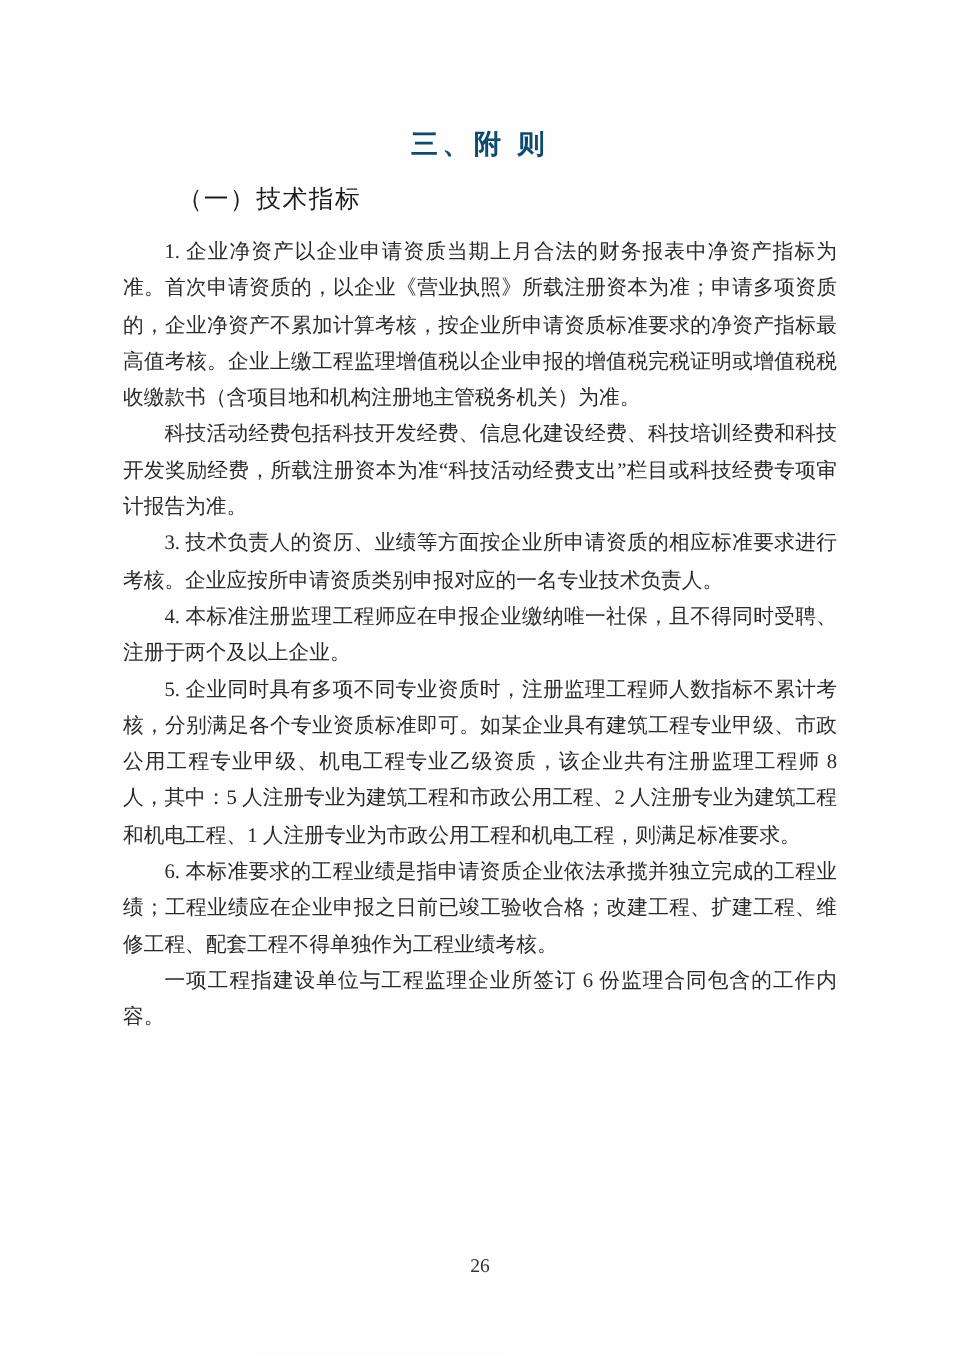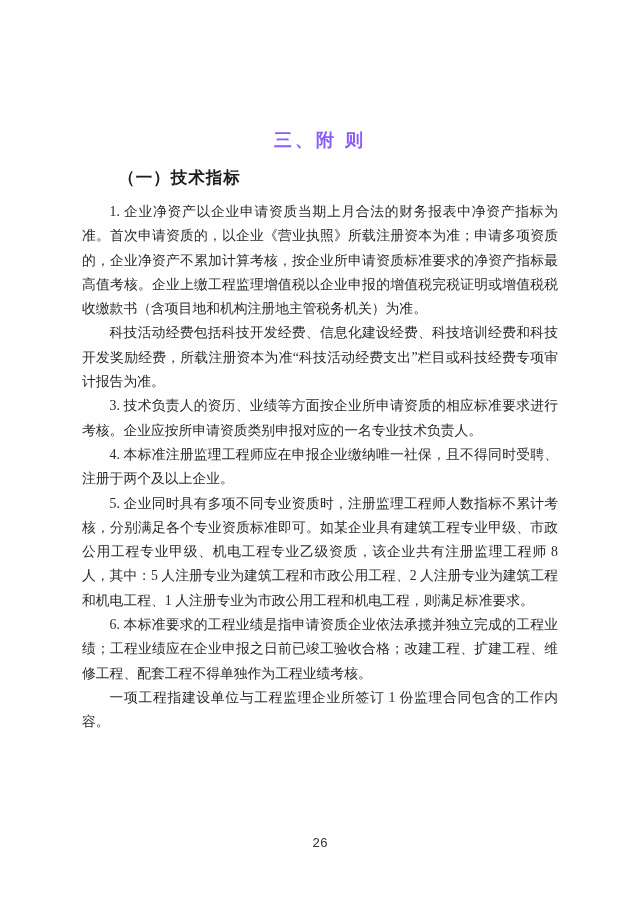--- a/index.html
+++ b/index.html
@@ -17,29 +17,28 @@
   }
 
   .doc-title {
     padding-top: 84px;
     text-align: center;
     font-family: "Liberation Sans", "DejaVu Sans", sans-serif;
     font-weight: 700;
     font-size: 18px;
     line-height: 24px;
     letter-spacing: 3px;
-    color: #8b5cf6;
-    margin-top: 44px;
+    color: #0c4a6e;
   }
 
   .section-heading {
     margin: 13px 82px 0 82px;
     text-indent: 2.2em;
     font-family: "Liberation Sans", "DejaVu Sans", sans-serif;
-    font-weight: 700;
+    font-weight: 400;
     font-size: 16.5px;
     line-height: 24px;
     letter-spacing: 1px;
     color: #1c1c1c;
   }
 
   .body-text {
     margin: 11px 82px 0 82px;
     font-size: 13.8px;
     line-height: 24.3px;
@@ -53,39 +52,39 @@
     text-indent: 2em;
     word-break: break-all;
   }
 
   .page-number {
     position: absolute;
     top: 836px;
     left: 0;
     width: 100%;
     text-align: center;
-    font-family: Liberation Mono, monospace;
+    font-family: Liberation Serif, serif;
     font-size: 13px;
     color: #333333;
   }
 </style>
 </head>
 <body>
 
 <div class="page">
 
   <div class="doc-title">三、附 则</div>
 
   <div class="section-heading">（一）技术指标</div>
 
   <div class="body-text">
     <p>1. 企业净资产以企业申请资质当期上月合法的财务报表中净资产指标为准。首次申请资质的，以企业《营业执照》所载注册资本为准；申请多项资质的，企业净资产不累加计算考核，按企业所申请资质标准要求的净资产指标最高值考核。企业上缴工程监理增值税以企业申报的增值税完税证明或增值税税收缴款书（含项目地和机构注册地主管税务机关）为准。</p>
     <p>科技活动经费包括科技开发经费、信息化建设经费、科技培训经费和科技开发奖励经费，所载注册资本为准“科技活动经费支出”栏目或科技经费专项审计报告为准。</p>
     <p>3. 技术负责人的资历、业绩等方面按企业所申请资质的相应标准要求进行考核。企业应按所申请资质类别申报对应的一名专业技术负责人。</p>
     <p>4. 本标准注册监理工程师应在申报企业缴纳唯一社保，且不得同时受聘、注册于两个及以上企业。</p>
     <p>5. 企业同时具有多项不同专业资质时，注册监理工程师人数指标不累计考核，分别满足各个专业资质标准即可。如某企业具有建筑工程专业甲级、市政公用工程专业甲级、机电工程专业乙级资质，该企业共有注册监理工程师 8 人，其中：5 人注册专业为建筑工程和市政公用工程、2 人注册专业为建筑工程和机电工程、1 人注册专业为市政公用工程和机电工程，则满足标准要求。</p>
     <p>6. 本标准要求的工程业绩是指申请资质企业依法承揽并独立完成的工程业绩；工程业绩应在企业申报之日前已竣工验收合格；改建工程、扩建工程、维修工程、配套工程不得单独作为工程业绩考核。</p>
-    <p>一项工程指建设单位与工程监理企业所签订 1 份监理合同包含的工作内容。</p>
+    <p>一项工程指建设单位与工程监理企业所签订 6 份监理合同包含的工作内容。</p>
   </div>
 
   <div class="page-number">26</div>
 
 </div>
 
 </body></html>

